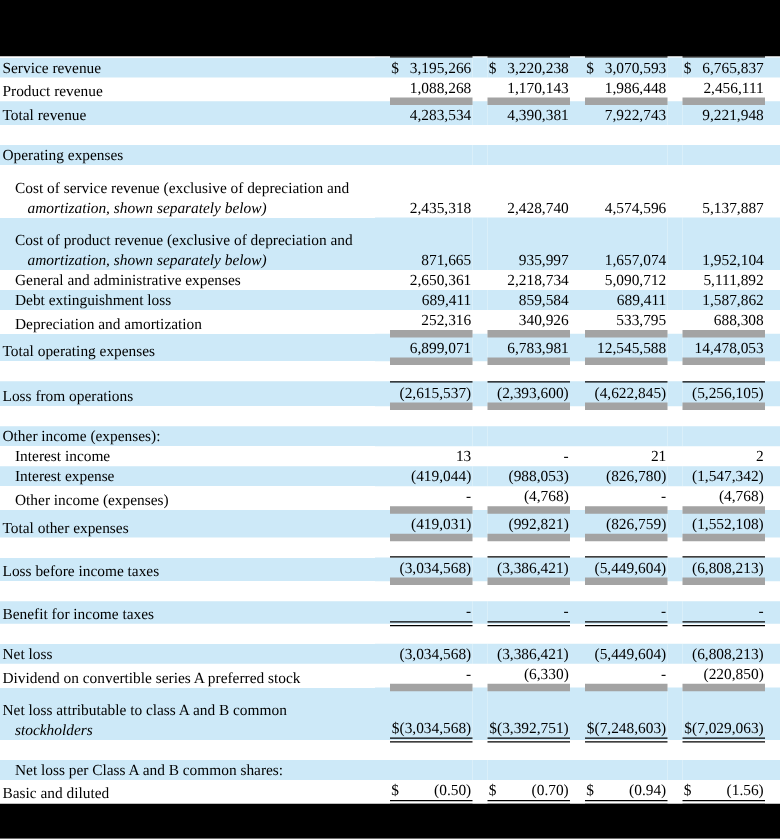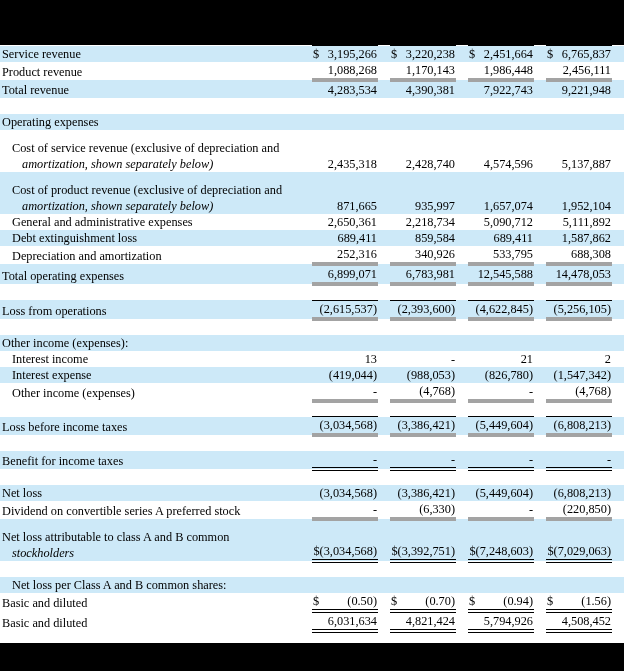--- a/index.html
+++ b/index.html
@@ -15,21 +15,21 @@
   tr.two-line { height:42px; }
   tr.shade td { background:var(--shade,#cde9f8); }
   td.label { white-space:nowrap; overflow:hidden; padding-left:2px; }
   td.label.ind1 { padding-left:12px; }
   td.label.ind2 { }
   td.label .cont { padding-left:10px;font-style:italic; }
   td.val { text-align:right; white-space:nowrap; padding:0 1px; }
   td.val .money { display:flex; justify-content:space-between; align-items:baseline; }
   td.gap, td.rpad { padding:0; }
   td.rt { border-top:1px solid #000; }
-  td.rb { border-bottom:4px solid #a3a3a3; }
+  td.rb { border-bottom:6px solid #a3a3a3; }
   td.rd { border-bottom:4px double #000; }
 </style>
 </head>
 <body>
 
 <div class="bar bar-top"></div>
 
 <div class="content">
   <table>
     <colgroup>
@@ -58,21 +58,21 @@
           <td class="val rt">
             <div class="money">
               <span>$</span>
               <span>3,220,238</span>
             </div>
           </td>
           <td class="gap"></td>
           <td class="val rt">
             <div class="money">
               <span>$</span>
-              <span>2,451,664</span>
+              <span>3,070,593</span>
             </div>
           </td>
           <td class="gap"></td>
           <td class="val rt">
             <div class="money">
               <span>$</span>
               <span>6,765,837</span>
             </div>
           </td>
           <td class="rpad"></td>
@@ -278,20 +278,32 @@
         <tr>
           <td class="label ind1">Other income (expenses)</td>
           <td class="gap"></td>
           <td class="val rb">-</td>
           <td class="gap"></td>
           <td class="val rb">(4,768)</td>
           <td class="gap"></td>
           <td class="val rb">-</td>
           <td class="gap"></td>
           <td class="val rb">(4,768)</td>
+          <td class="rpad"></td>
+        </tr>
+        <tr class="shade">
+          <td class="label ind2">Total other expenses</td>
+          <td class="gap"></td>
+          <td class="val rb">(419,031)</td>
+          <td class="gap"></td>
+          <td class="val rb">(992,821)</td>
+          <td class="gap"></td>
+          <td class="val rb">(826,759)</td>
+          <td class="gap"></td>
+          <td class="val rb">(1,552,108)</td>
           <td class="rpad"></td>
         </tr>
         <tr>
           <td class="label ind0"></td>
           <td class="gap"></td>
           <td class="val"></td>
           <td class="gap"></td>
           <td class="val"></td>
           <td class="gap"></td>
           <td class="val"></td>

